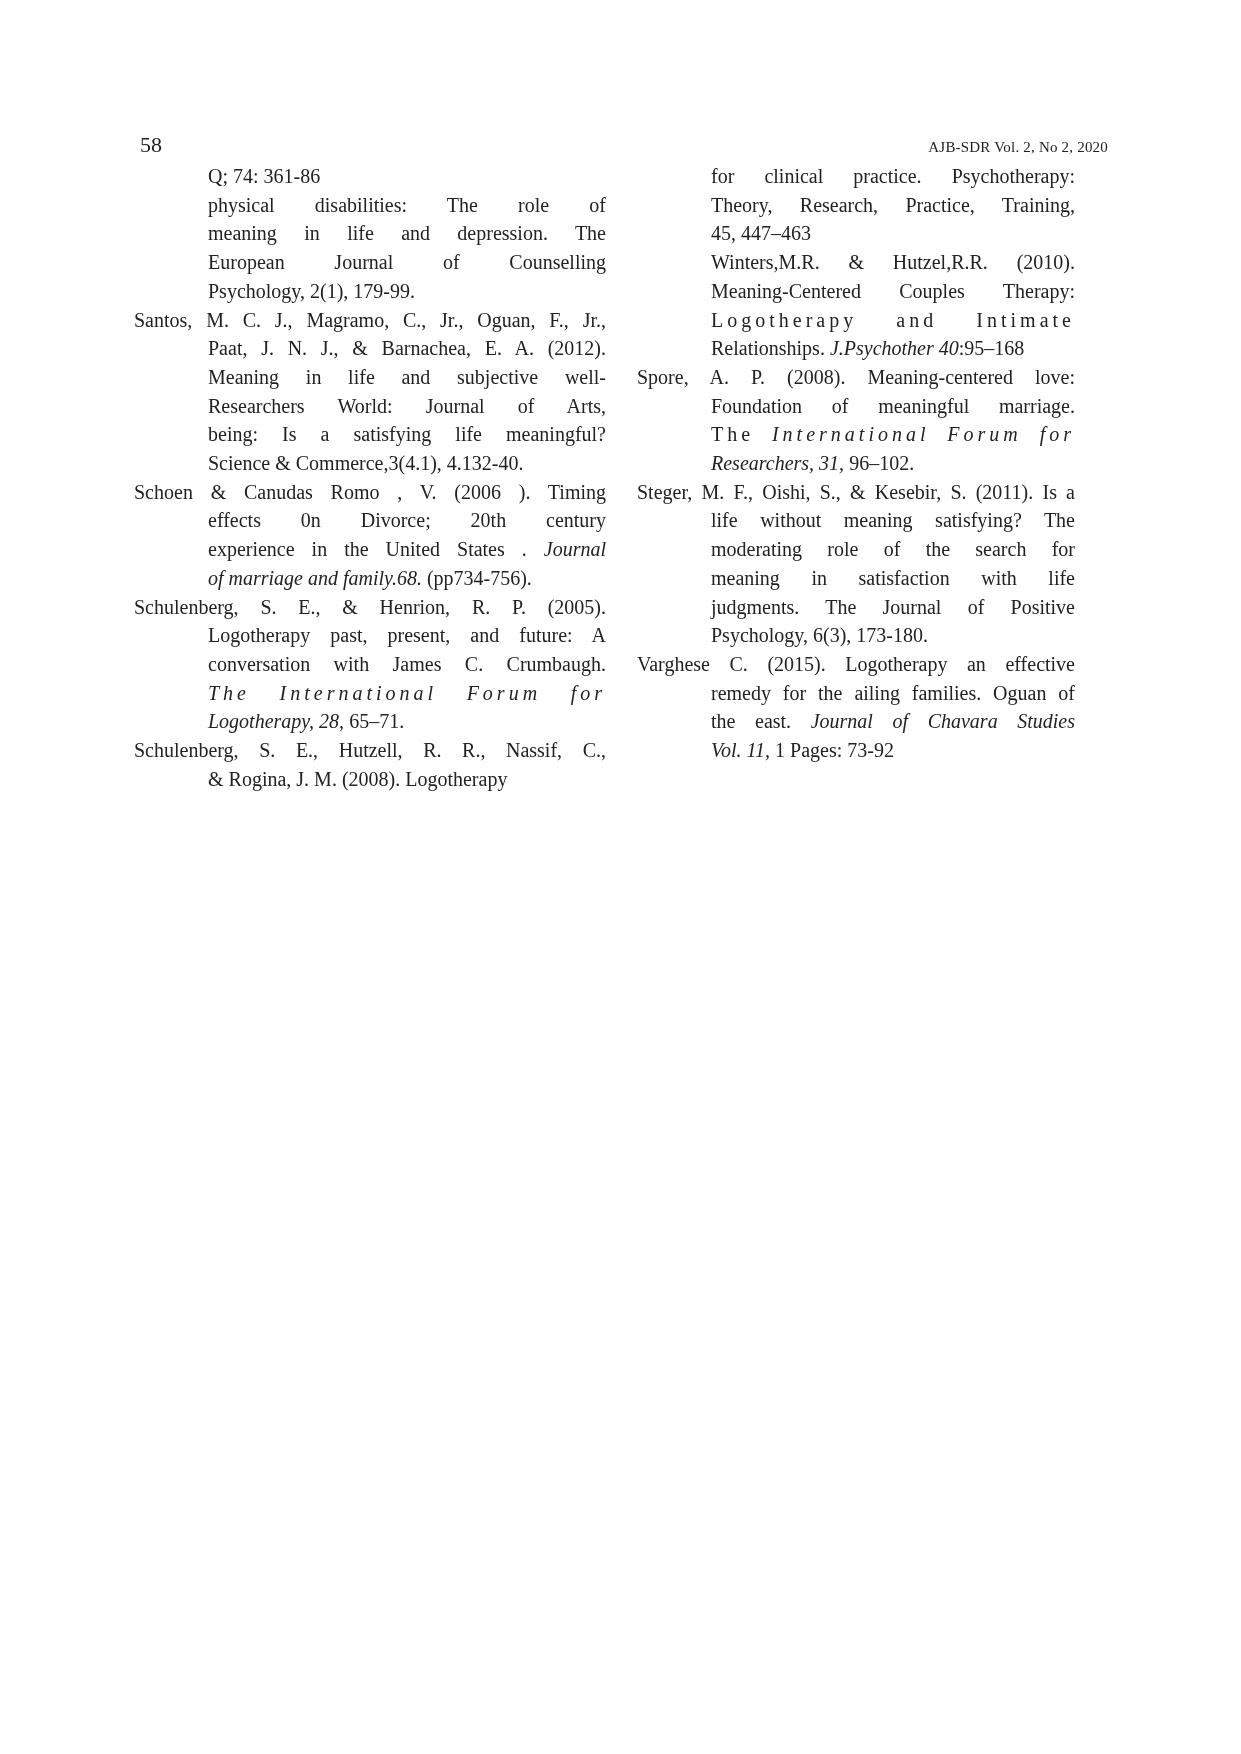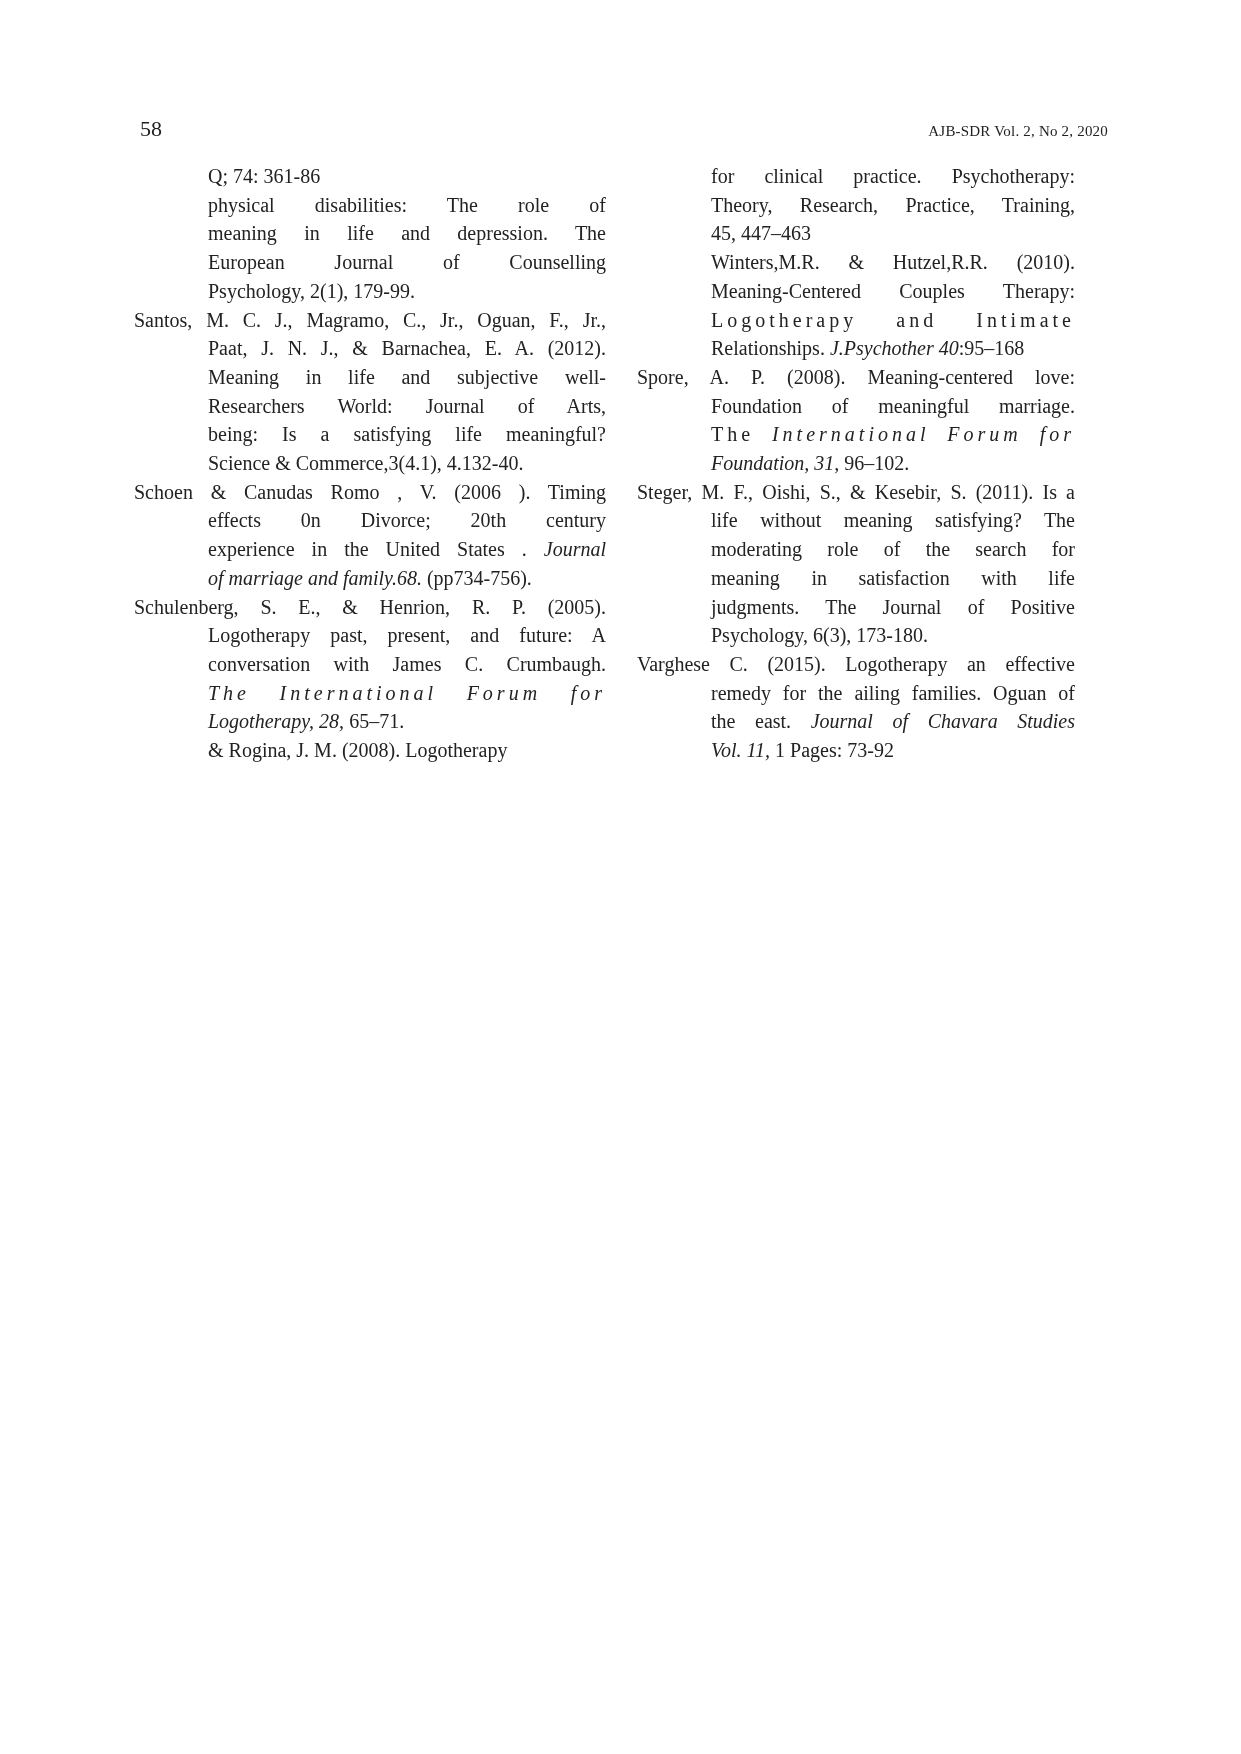--- a/index.html
+++ b/index.html
@@ -7,21 +7,21 @@
     position: relative;
     width: 1241px;
     height: 1754px;
     background: #ffffff;
     font-family: "Liberation Serif", serif;
     color: #222222;
     overflow: hidden;
   }
   .header {
     position: absolute;
-    top: 116px;
+    top: 132px;
     left: 140px;
     width: 968px;
     display: flex;
     justify-content: space-between;
     align-items: baseline;
   }
   .page-number { font-size: 22px; }
   .journal-header { font-size: 15px; letter-spacing: 0.2px; }
 
   .col {
@@ -75,40 +75,41 @@
         <div class="line ind"><span class="it">of marriage and family.68.</span><span class="rm"> (pp734-756).</span></div>
       </div>
       <div class="ref">
         <div class="line j"><span class="rm">Schulenberg, S. E., &amp; Henrion, R. P. (2005).</span></div>
         <div class="line ind j"><span class="rm">Logotherapy past, present, and future: A</span></div>
         <div class="line ind j"><span class="rm">conversation with James C. Crumbaugh.</span></div>
         <div class="line ind j ls"><span class="it">The International Forum for</span></div>
         <div class="line ind"><span class="it">Logotherapy, 28,</span><span class="rm"> 65–71.</span></div>
       </div>
       <div class="ref">
+        <div class="line j"><span class="rm">Schulenberg, S. E., Hutzell, R. R., Nassif, C.,</span></div>
         <div class="line ind"><span class="rm">&amp; Rogina, J. M. (2008). Logotherapy</span></div>
       </div>
     </div>
   <div class="col col-right" id="col-right">
       <div class="ref">
         <div class="line ind j"><span class="rm">for clinical practice. Psychotherapy:</span></div>
         <div class="line ind j"><span class="rm">Theory, Research, Practice, Training,</span></div>
         <div class="line ind"><span class="rm">45, 447–463</span></div>
       </div>
       <div class="ref">
         <div class="line ind j"><span class="rm">Winters,M.R. &amp; Hutzel,R.R. (2010).</span></div>
         <div class="line ind j"><span class="rm">Meaning-Centered Couples Therapy:</span></div>
         <div class="line ind j ls"><span class="rm">Logotherapy and Intimate</span></div>
         <div class="line ind"><span class="rm">Relationships. </span><span class="it">J.Psychother 40</span><span class="rm">:95–168</span></div>
       </div>
       <div class="ref">
         <div class="line j"><span class="rm">Spore, A. P. (2008). Meaning-centered love:</span></div>
         <div class="line ind j"><span class="rm">Foundation of meaningful marriage.</span></div>
         <div class="line ind j ls"><span class="rm">The </span><span class="it">International Forum for</span></div>
-        <div class="line ind"><span class="it">Foundation, 31,</span><span class="rm"> 96–102.</span></div>
+        <div class="line ind"><span class="it">Researchers, 31,</span><span class="rm"> 96–102.</span></div>
       </div>
       <div class="ref">
         <div class="line j"><span class="rm">Steger, M. F., Oishi, S., &amp; Kesebir, S. (2011). Is a</span></div>
         <div class="line ind j"><span class="rm">life without meaning satisfying? The</span></div>
         <div class="line ind j"><span class="rm">moderating role of the search for</span></div>
         <div class="line ind j"><span class="rm">meaning in satisfaction with life</span></div>
         <div class="line ind j"><span class="rm">judgments. The Journal of Positive</span></div>
         <div class="line ind"><span class="rm">Psychology, 6(3), 173-180.</span></div>
       </div>
       <div class="ref">

